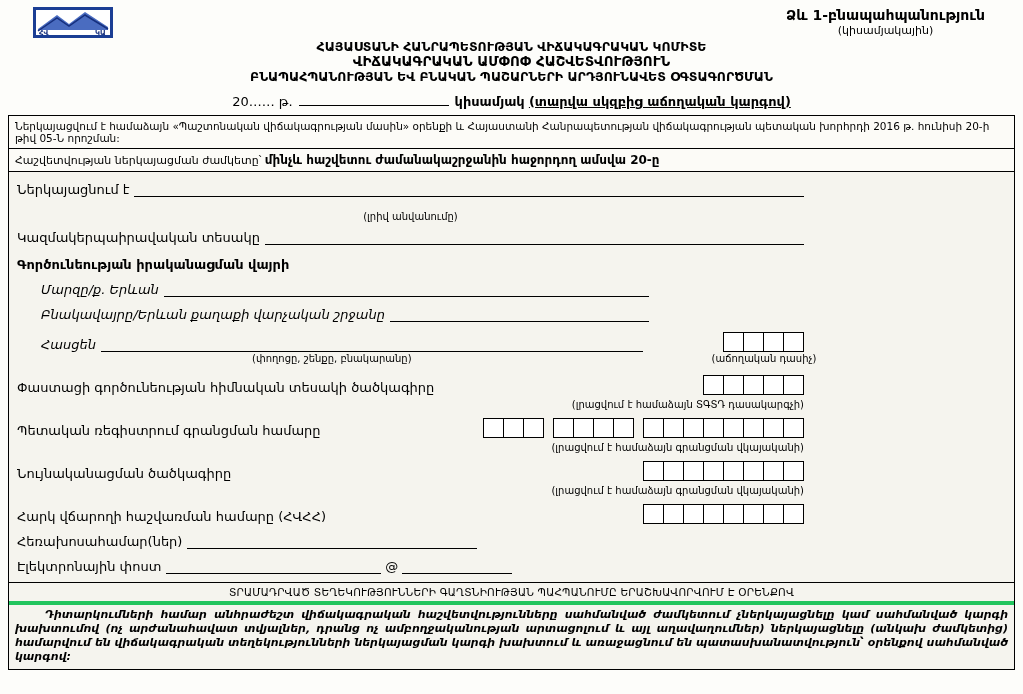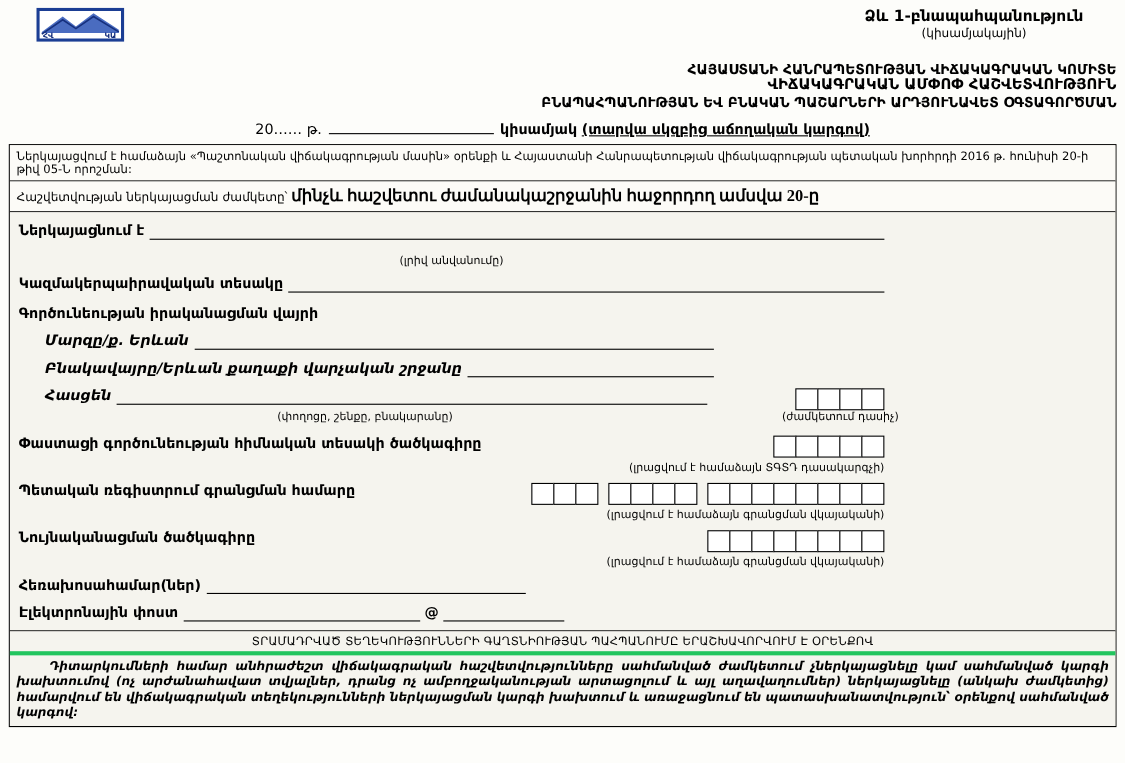--- a/index.html
+++ b/index.html
@@ -17,37 +17,37 @@
     position: relative;
   }
   
   .top-row { display: flex; align-items: flex-start; padding: 2px 30px 0 25px; }
   .logo { width: 80px; height: 20px; position: relative; flex: none; }
   .logo svg { display: block; }
   .form-id { margin-left: auto; text-align: center; }
   .form-number { font-size: 14px; font-weight: bold; }
   .periodicity { font-size: 11px; margin-top: 1px; }
   
-  .titles { text-align: right; margin-top: 18px; }
+  .titles { text-align: center; margin-top: 2px; }
   .titles div { font-weight: bold; line-height: 15px; }
   .t1 { font-size: 12.5px; }
   .t2 { font-size: 13.5px; }
   
   .date-line { text-align: center; font-size: 13px; margin-top: 7px; height: 18px; }
   .date-line .blank { width: 150px; margin: 0 6px; vertical-align: baseline; }
   .date-note { font-weight: bold; text-decoration: underline; }
   .period-word { font-weight: bold; }
   
   .form-body { border: 1px solid #000; margin-top: 6px; background: #faf9f4; }
   .notice { border-bottom: 1px solid #000; font-size: 10.5px; padding: 4px 6px; background: #fcfbf7; }
   .deadline { border-bottom: 1px solid #000; font-size: 11px; padding: 4px 6px; background: #fcfbf7; }
-  .deadline b { font-size: 15px; font-family: Liberation Serif, serif; }
+  .deadline b { font-size: 12px; }
   .fields { background: #f5f4ee; padding: 6px 210px 8px 8px; font-size: 13px; border-bottom: 1px solid #000; }
   
-  .frow { display: flex; margin-top: 10px; font-weight: bold; }
+  .frow { display: flex; align-items: flex-end; margin-top: 10px; }
   .frow.first { margin-top: 4px; }
   .lbl { white-space: nowrap; margin-right: 5px; }
   .blank { display: inline-block; border-bottom: 1px solid #000; height: 15px; }
   .b-flex { flex: 1 1 auto; }
   .mr155 { margin-right: 155px; }
   .mr80 { margin-right: 80px; }
   .w290 { width: 290px; }
   .w215 { width: 215px; }
   .w110 { width: 110px; }
   .indent { padding-left: 24px; }
@@ -146,21 +146,21 @@
         <span class="blank b-flex mr80"></span>
         <span class="cells">
             <span class="cell"></span>
             <span class="cell"></span>
             <span class="cell"></span>
             <span class="cell"></span>
           </span>
       </div>
       <div class="addr-hints">
         <span class="hint h-left">(փողոցը, շենքը, բնակարանը)</span>
-        <span class="hint h-right">(ժամկետում դասիչ)</span>
+        <span class="hint h-right">(աճողական դասիչ)</span>
       </div>
 
       <div class="frow spread">
         <span class="lbl">Փաստացի գործունեության հիմնական տեսակի ծածկագիրը</span>
         <span class="cells">
             <span class="cell"></span>
             <span class="cell"></span>
             <span class="cell"></span>
             <span class="cell"></span>
             <span class="cell"></span>
@@ -210,20 +210,33 @@
             <span class="cell"></span>
             <span class="cell"></span>
             <span class="cell"></span>
             <span class="cell"></span>
           </span>
       </div>
       <div class="hint-right">
         <span class="hint">(լրացվում է համաձայն գրանցման վկայականի)</span>
       </div>
 
+      <div class="frow spread">
+        <span class="lbl">Հարկ վճարողի հաշվառման համարը (ՀՎՀՀ)</span>
+        <span class="cells">
+            <span class="cell"></span>
+            <span class="cell"></span>
+            <span class="cell"></span>
+            <span class="cell"></span>
+            <span class="cell"></span>
+            <span class="cell"></span>
+            <span class="cell"></span>
+            <span class="cell"></span>
+          </span>
+      </div>
 
       <div class="frow">
         <span class="lbl">Հեռախոսահամար(ներ)</span>
         <span class="blank w290"></span>
       </div>
 
       <div class="frow">
         <span class="lbl">Էլեկտրոնային փոստ</span>
         <span class="blank w215"></span>
         <span class="at">@</span>

